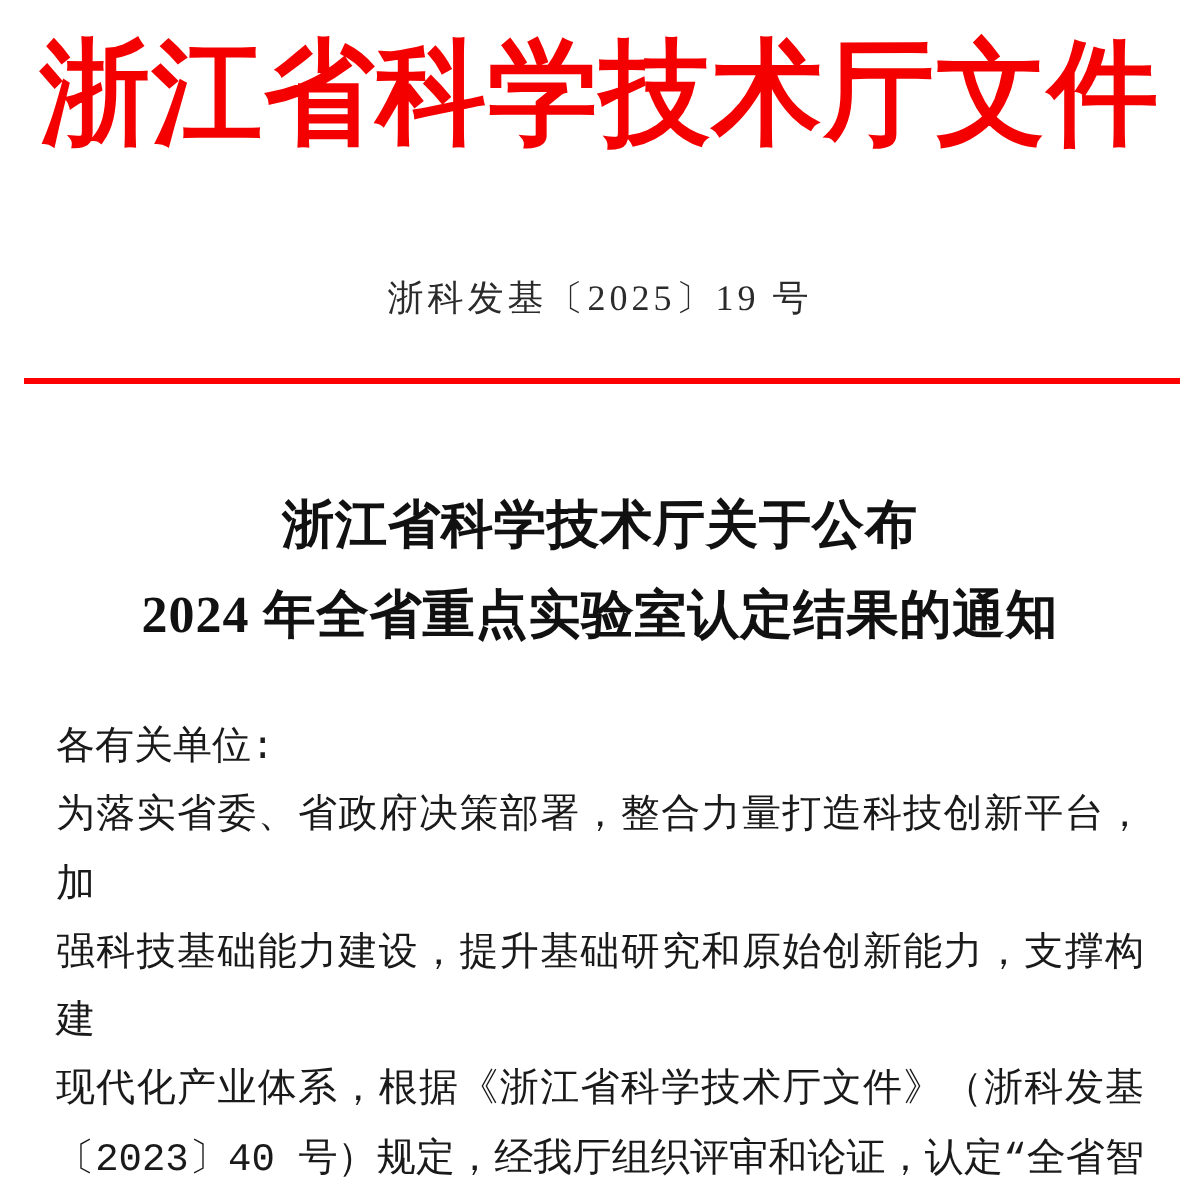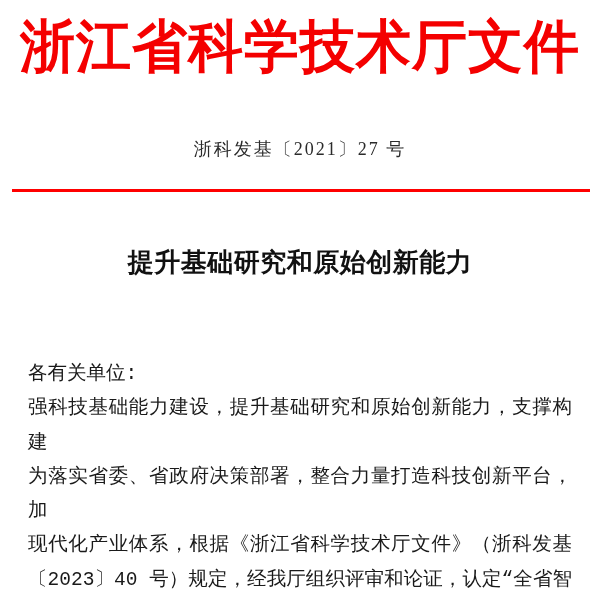--- a/index.html
+++ b/index.html
@@ -84,30 +84,31 @@
     text-align: left;
   }
 </style>
 </head>
 <body>
 
 <div class="page">
 
   <div class="agency-title">浙江省科学技术厅文件</div>
 
-  <div class="doc-number">浙科发基〔2021〕27 号</div>
+  <div class="doc-number">浙科发基〔2025〕19 号</div>
 
   <div class="red-rule"></div>
 
   <div class="notice-title">
-    <div>提升基础研究和原始创新能力</div>
+    <div>浙江省科学技术厅关于公布</div>
+    <div>2024 年全省重点实验室认定结果的通知</div>
   </div>
 
   <div class="body-block">
     <div class="line left">各有关单位:</div>
+    <div class="line fill">为落实省委、省政府决策部署，整合力量打造科技创新平台，加</div>
     <div class="line fill">强科技基础能力建设，提升基础研究和原始创新能力，支撑构建</div>
-    <div class="line fill">为落实省委、省政府决策部署，整合力量打造科技创新平台，加</div>
     <div class="line fill">现代化产业体系，根据《浙江省科学技术厅文件》（浙科发基</div>
     <div class="line fill">〔2023〕40 号）规定，经我厅组织评审和论证，认定“全省智能建</div>
 
   </div>
 
 </div>
 
 </body></html>

